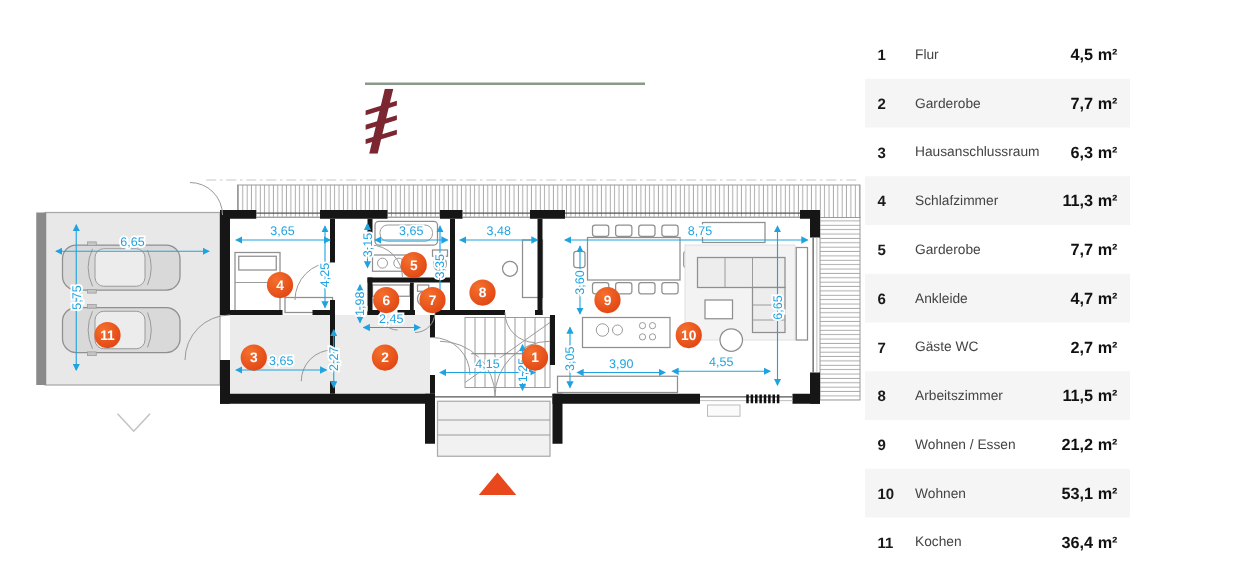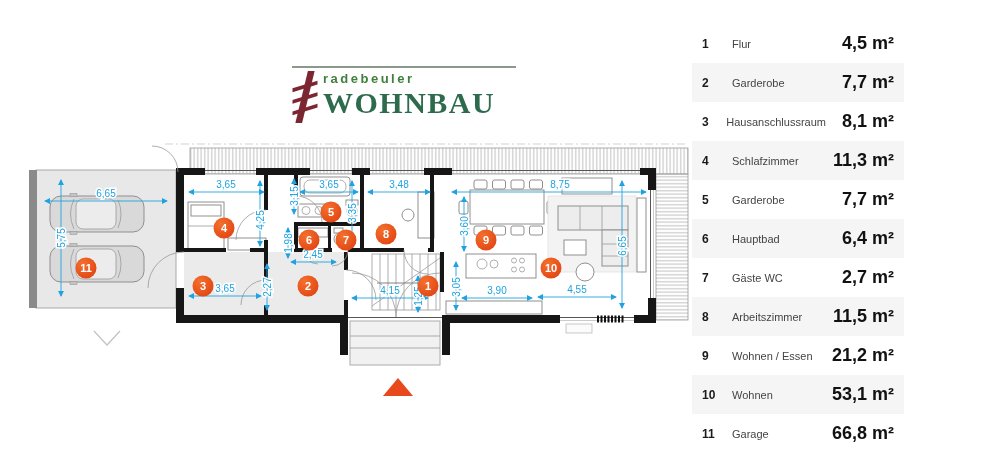--- a/index.html
+++ b/index.html
@@ -18,21 +18,21 @@
   .brand-main { font-family: "Liberation Serif", serif; font-size: 30px; font-weight: bold;
                 color: #2e6b4d; letter-spacing: 1.5px; line-height: 1.05; }
 
   
   .legend { position: absolute; left: 692px; top: 24px; width: 212px; }
   .legend-row { display: flex; align-items: center; height: 39px; padding: 0 10px;
                 font-size: 11px; color: #444; }
   .legend-row.alt { background: #f5f5f5; }
   .legend-row .num { width: 30px; font-weight: bold; font-size: 12px; color: #1a1a1a; }
   .legend-row .label { flex: 1; padding-right: 16px; }
-  .legend-row .area { font-weight: bold; font-size: 18px; color: #111; white-space: nowrap; }
+  .legend-row .area { font-weight: bold; font-size: 13px; color: #111; white-space: nowrap; }
 
   
   .dim-text { font: 10px "Liberation Sans", sans-serif; fill: #1fa3e0; text-anchor: middle;
               paint-order: stroke; stroke: #ffffff; stroke-width: 3px; }
   .marker-text { font: bold 11px "Liberation Sans", sans-serif; fill: #fff; text-anchor: middle; }
   .dimlines line { stroke: #1fa3e0; stroke-width: 0.9; marker-start: url(#arr); marker-end: url(#arr); }
   .furn { fill: #ffffff; stroke: #8f8f8f; stroke-width: 1; }
   .furn-light { fill: #ededed; stroke: #8f8f8f; stroke-width: 1; }
   .thinline { stroke: #9a9a9a; stroke-width: 0.8; fill: none; }
   .arc { stroke: #999; stroke-width: 0.8; fill: none; }
@@ -319,57 +319,53 @@
     <div class="logo-rule"></div>
     <div class="logo-body">
       <div class="logo-icon">
         <svg width="26" height="52" viewBox="0 0 26 54" xmlns="http://www.w3.org/2000/svg">
           <path d="M3 54 L16 0 H23 L10 54 Z" fill="#7b2630"></path>
           <path d="M0 18 L26 10 V14 L0 22 Z" fill="#7b2630"></path>
           <path d="M0 30 L26 22 V26 L0 34 Z" fill="#7b2630"></path>
           <path d="M0 42 L26 34 V38 L0 46 Z" fill="#7b2630"></path>
         </svg>
       </div>
-      <div class="logo-text">
-        <div class="brand-top">radebeuler</div>
-        <div class="brand-main">WOHNBAU</div>
-      </div>
     </div>
   </div>
 
   <div class="legend">
       <div class="legend-row">
         <span class="num">1</span>
         <span class="label">Flur</span>
         <span class="area">4,5 m²</span>
       </div>
       <div class="legend-row alt">
         <span class="num">2</span>
         <span class="label">Garderobe</span>
         <span class="area">7,7 m²</span>
       </div>
       <div class="legend-row">
         <span class="num">3</span>
         <span class="label">Hausanschlussraum</span>
-        <span class="area">8,1 m²</span>
+        <span class="area">6,3 m²</span>
       </div>
       <div class="legend-row alt">
         <span class="num">4</span>
         <span class="label">Schlafzimmer</span>
         <span class="area">11,3 m²</span>
       </div>
       <div class="legend-row">
         <span class="num">5</span>
         <span class="label">Garderobe</span>
         <span class="area">7,7 m²</span>
       </div>
       <div class="legend-row alt">
         <span class="num">6</span>
-        <span class="label">Hauptbad</span>
-        <span class="area">6,4 m²</span>
+        <span class="label">Ankleide</span>
+        <span class="area">4,7 m²</span>
       </div>
       <div class="legend-row">
         <span class="num">7</span>
         <span class="label">Gäste WC</span>
         <span class="area">2,7 m²</span>
       </div>
       <div class="legend-row alt">
         <span class="num">8</span>
         <span class="label">Arbeitszimmer</span>
         <span class="area">11,5 m²</span>
@@ -379,18 +375,18 @@
         <span class="label">Wohnen / Essen</span>
         <span class="area">21,2 m²</span>
       </div>
       <div class="legend-row alt">
         <span class="num">10</span>
         <span class="label">Wohnen</span>
         <span class="area">53,1 m²</span>
       </div>
       <div class="legend-row">
         <span class="num">11</span>
-        <span class="label">Garage</span>
-        <span class="area">66,8 m²</span>
+        <span class="label">Kochen</span>
+        <span class="area">36,4 m²</span>
       </div>
     </div>
 
 </div>
 
 </body></html>

